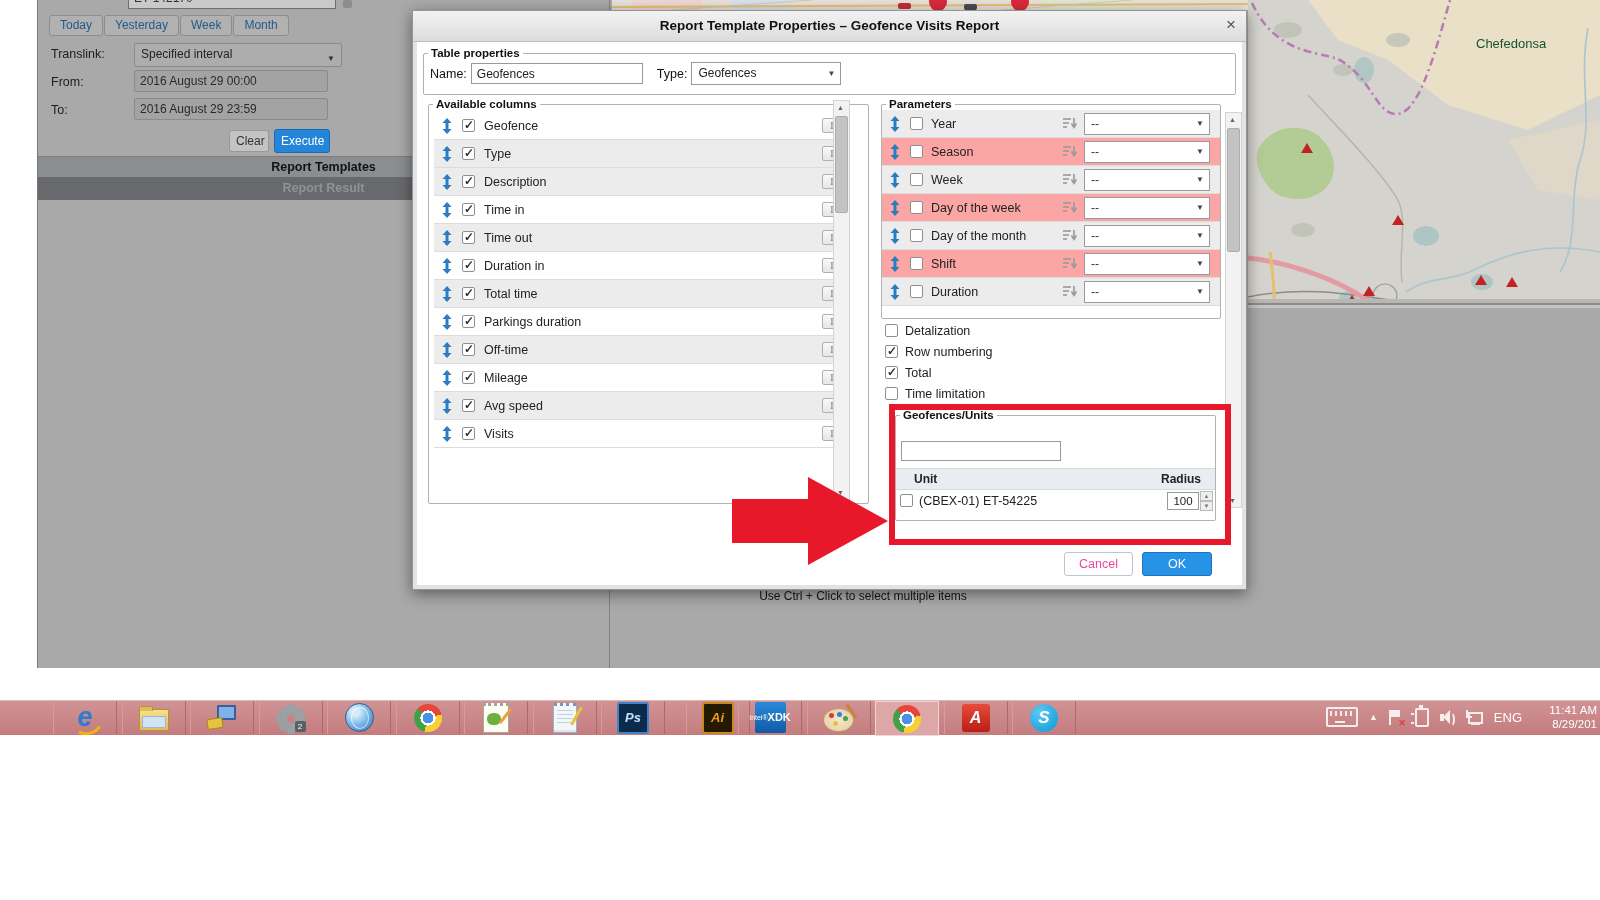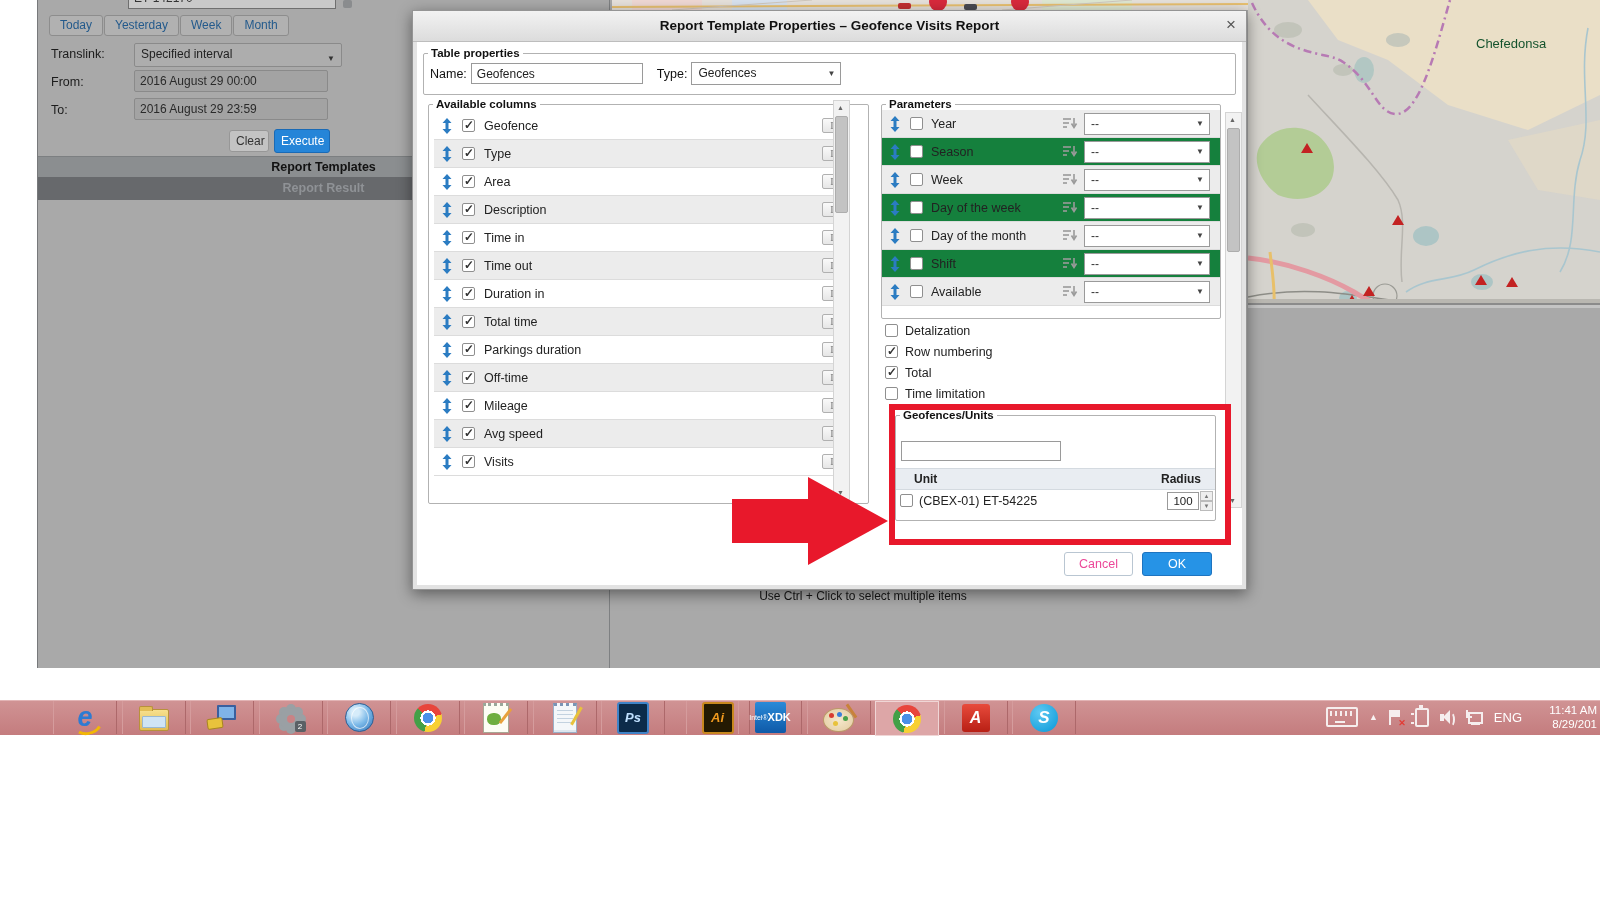--- a/index.html
+++ b/index.html
@@ -73,21 +73,21 @@
     font-size:10px;color:#777;text-align:center;line-height:13px;}
 
   .vscroll{position:absolute;width:15px;background:#f2f2f2;border:1px solid #d4d4d4;}
   .vs-cols{left:420px;top:89px;height:398px;z-index:11;}
   .vs-right{left:812px;top:101px;height:394px;z-index:11;}
   .sbtn{position:absolute;left:0;width:13px;height:13px;text-align:center;font-size:7px;color:#666;line-height:13px;cursor:pointer;}
   .sbtn.up{top:0;} .sbtn.down{bottom:0;}
   .sthumb{position:absolute;left:1px;width:11px;background:#c3c3c3;border:1px solid #adadad;border-radius:2px;cursor:pointer;}
 
   .fs-params{left:468px;top:87px;width:338px;height:219px;}
-  .param-row{display:flex;align-items:center;height:27px;border-bottom:1px solid #dcdcdc;background:#15803d;padding:0 10px 0 8px;}
+  .param-row{display:flex;align-items:center;height:27px;border-bottom:1px solid #dcdcdc;background:#fca5a5;padding:0 10px 0 8px;}
   .param-row.alt{background:#ececec;}
   .param-label{font-size:12.5px;color:#222;margin-left:8px;flex:1;}
   .sort-icon{display:inline-flex;margin-right:6px;}
   .mini-select{position:relative;width:112px;height:20px;border:1px solid #9a9a9a;background:#fff;font-size:12px;
     color:#333;line-height:20px;padding:0 6px;cursor:pointer;flex:none;}
   .mini-select::after{content:"▼";position:absolute;right:5px;top:0;font-size:8px;color:#444;}
 
   .opts{position:absolute;left:472px;top:309px;width:300px;}
   .opt-row{display:flex;align-items:center;height:21px;}
   .opt-label{font-size:12.5px;color:#222;margin-left:7px;}
@@ -344,30 +344,20 @@
           <div class="col-row alt">
             <span class="updown">
               <svg width="10" height="16" viewBox="0 0 10 16">
                 <path d="M5 0 L9.5 5 H6.5 V11 H9.5 L5 16 L0.5 11 H3.5 V5 H0.5 Z" fill="#2b7cc2"></path>
               </svg>
             </span>
             <input class="cbx" type="checkbox" checked="" style="">
             <span class="col-label">Type</span>
             <button class="ibtn"></button>
           </div>
-          <div class="col-row">
-            <span class="updown">
-              <svg width="10" height="16" viewBox="0 0 10 16">
-                <path d="M5 0 L9.5 5 H6.5 V11 H9.5 L5 16 L0.5 11 H3.5 V5 H0.5 Z" fill="#2b7cc2"></path>
-              </svg>
-            </span>
-            <input class="cbx" type="checkbox" checked="" style="">
-            <span class="col-label">Area</span>
-            <button class="ibtn"></button>
-          </div>
           <div class="col-row alt">
             <span class="updown">
               <svg width="10" height="16" viewBox="0 0 10 16">
                 <path d="M5 0 L9.5 5 H6.5 V11 H9.5 L5 16 L0.5 11 H3.5 V5 H0.5 Z" fill="#2b7cc2"></path>
               </svg>
             </span>
             <input class="cbx" type="checkbox" checked="" style="">
             <span class="col-label">Description</span>
             <button class="ibtn"></button>
           </div>
@@ -598,21 +588,21 @@
             </span>
             <div class="mini-select"><span class="ms-val">--</span></div>
           </div>
           <div class="param-row alt">
             <span class="updown">
               <svg width="10" height="16" viewBox="0 0 10 16">
                 <path d="M5 0 L9.5 5 H6.5 V11 H9.5 L5 16 L0.5 11 H3.5 V5 H0.5 Z" fill="#2b7cc2"></path>
               </svg>
             </span>
             <input class="cbx" type="checkbox" style="">
-            <span class="param-label">Available</span>
+            <span class="param-label">Duration</span>
             <span class="sort-icon">
               <svg width="16" height="13" viewBox="0 0 16 13">
                 <g stroke="#9a9a9a" stroke-width="1.6" fill="none">
                   <line x1="1" y1="2" x2="9" y2="2"></line>
                   <line x1="1" y1="6" x2="7" y2="6"></line>
                   <line x1="1" y1="10" x2="5" y2="10"></line>
                   <line x1="12" y1="1" x2="12" y2="9"></line>
                   <path d="M9.5,6.5 L12,10.5 L14.5,6.5"></path>
                 </g>
               </svg>

